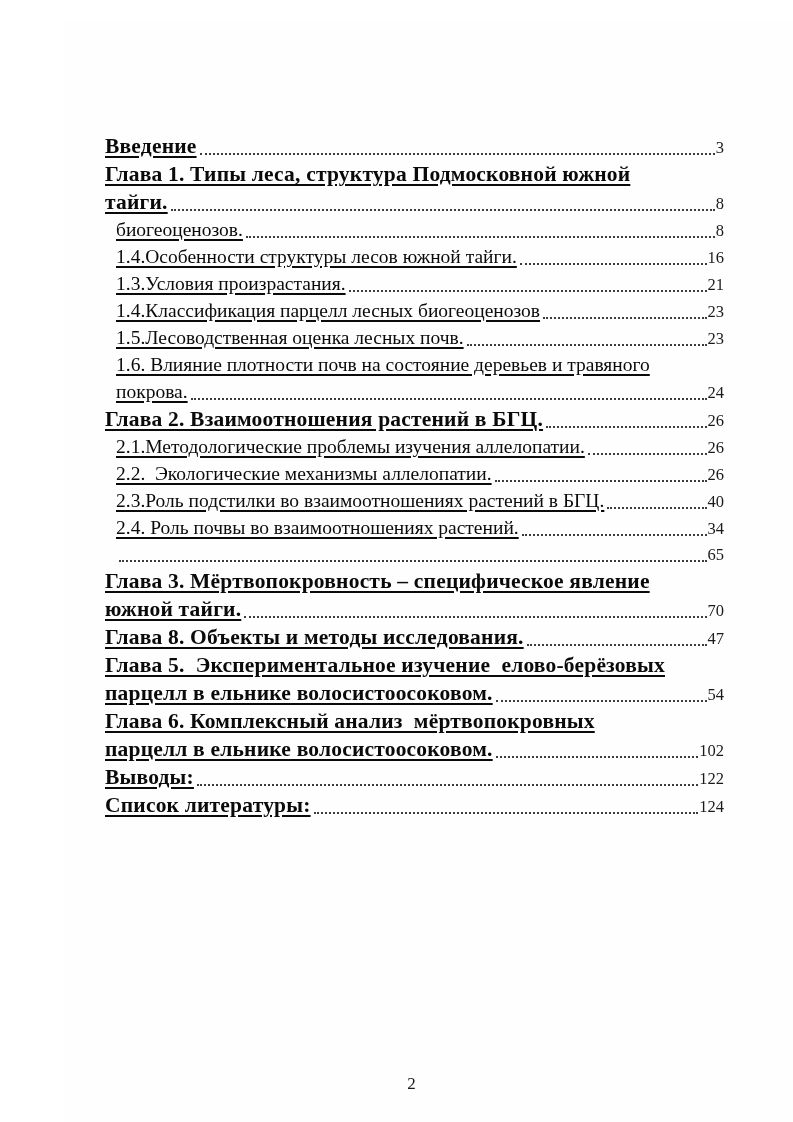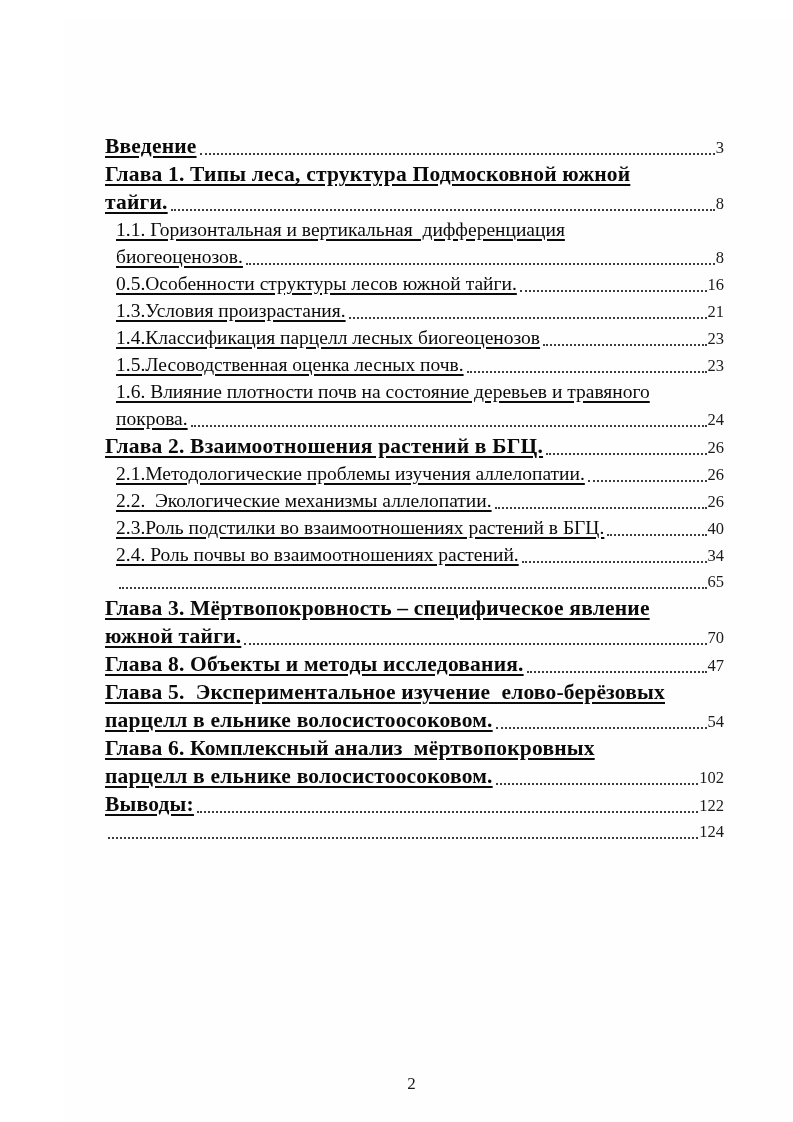--- a/index.html
+++ b/index.html
@@ -86,25 +86,24 @@
 
 <div class="toc" id="toc-list">
     <div class="toc-entry chapter">
       <div class="toc-line last"><span class="toc-text">Введение</span><span class="toc-dots"></span><span class="toc-page">3</span></div>
     </div>
     <div class="toc-entry chapter">
       <div class="toc-line"><span class="toc-text">Глава 1. Типы леса, структура Подмосковной южной</span></div>
       <div class="toc-line last"><span class="toc-text">тайги.</span><span class="toc-dots"></span><span class="toc-page">8</span></div>
     </div>
     <div class="toc-entry section">
-      <div class="toc-line"><span class="toc-text">1.1. Горизонтальная и вертикальная  дифференциация</span></div>
       <div class="toc-line last"><span class="toc-text">биогеоценозов.</span><span class="toc-dots"></span><span class="toc-page">8</span></div>
     </div>
     <div class="toc-entry section">
-      <div class="toc-line last"><span class="toc-text">0.5.Особенности структуры лесов южной тайги.</span><span class="toc-dots"></span><span class="toc-page">16</span></div>
+      <div class="toc-line last"><span class="toc-text">1.4.Особенности структуры лесов южной тайги.</span><span class="toc-dots"></span><span class="toc-page">16</span></div>
     </div>
     <div class="toc-entry section">
       <div class="toc-line last"><span class="toc-text">1.3.Условия произрастания.</span><span class="toc-dots"></span><span class="toc-page">21</span></div>
     </div>
     <div class="toc-entry section">
       <div class="toc-line last"><span class="toc-text">1.4.Классификация парцелл лесных биогеоценозов</span><span class="toc-dots"></span><span class="toc-page">23</span></div>
     </div>
     <div class="toc-entry section">
       <div class="toc-line last"><span class="toc-text">1.5.Лесоводственная оценка лесных почв.</span><span class="toc-dots"></span><span class="toc-page">23</span></div>
     </div>
@@ -142,19 +141,19 @@
       <div class="toc-line last"><span class="toc-text">парцелл в ельнике волосистоосоковом.</span><span class="toc-dots"></span><span class="toc-page">54</span></div>
     </div>
     <div class="toc-entry chapter">
       <div class="toc-line"><span class="toc-text">Глава 6. Комплексный анализ  мёртвопокровных</span></div>
       <div class="toc-line last"><span class="toc-text">парцелл в ельнике волосистоосоковом.</span><span class="toc-dots"></span><span class="toc-page">102</span></div>
     </div>
     <div class="toc-entry chapter">
       <div class="toc-line last"><span class="toc-text">Выводы:</span><span class="toc-dots"></span><span class="toc-page">122</span></div>
     </div>
     <div class="toc-entry chapter">
-      <div class="toc-line last"><span class="toc-dots"></span><span class="toc-page">124</span></div>
+      <div class="toc-line last"><span class="toc-text">Список литературы:</span><span class="toc-dots"></span><span class="toc-page">124</span></div>
     </div>
   </div>
 
 <div class="footer">
   <span>2</span>
 </div>
 
 </body></html>

